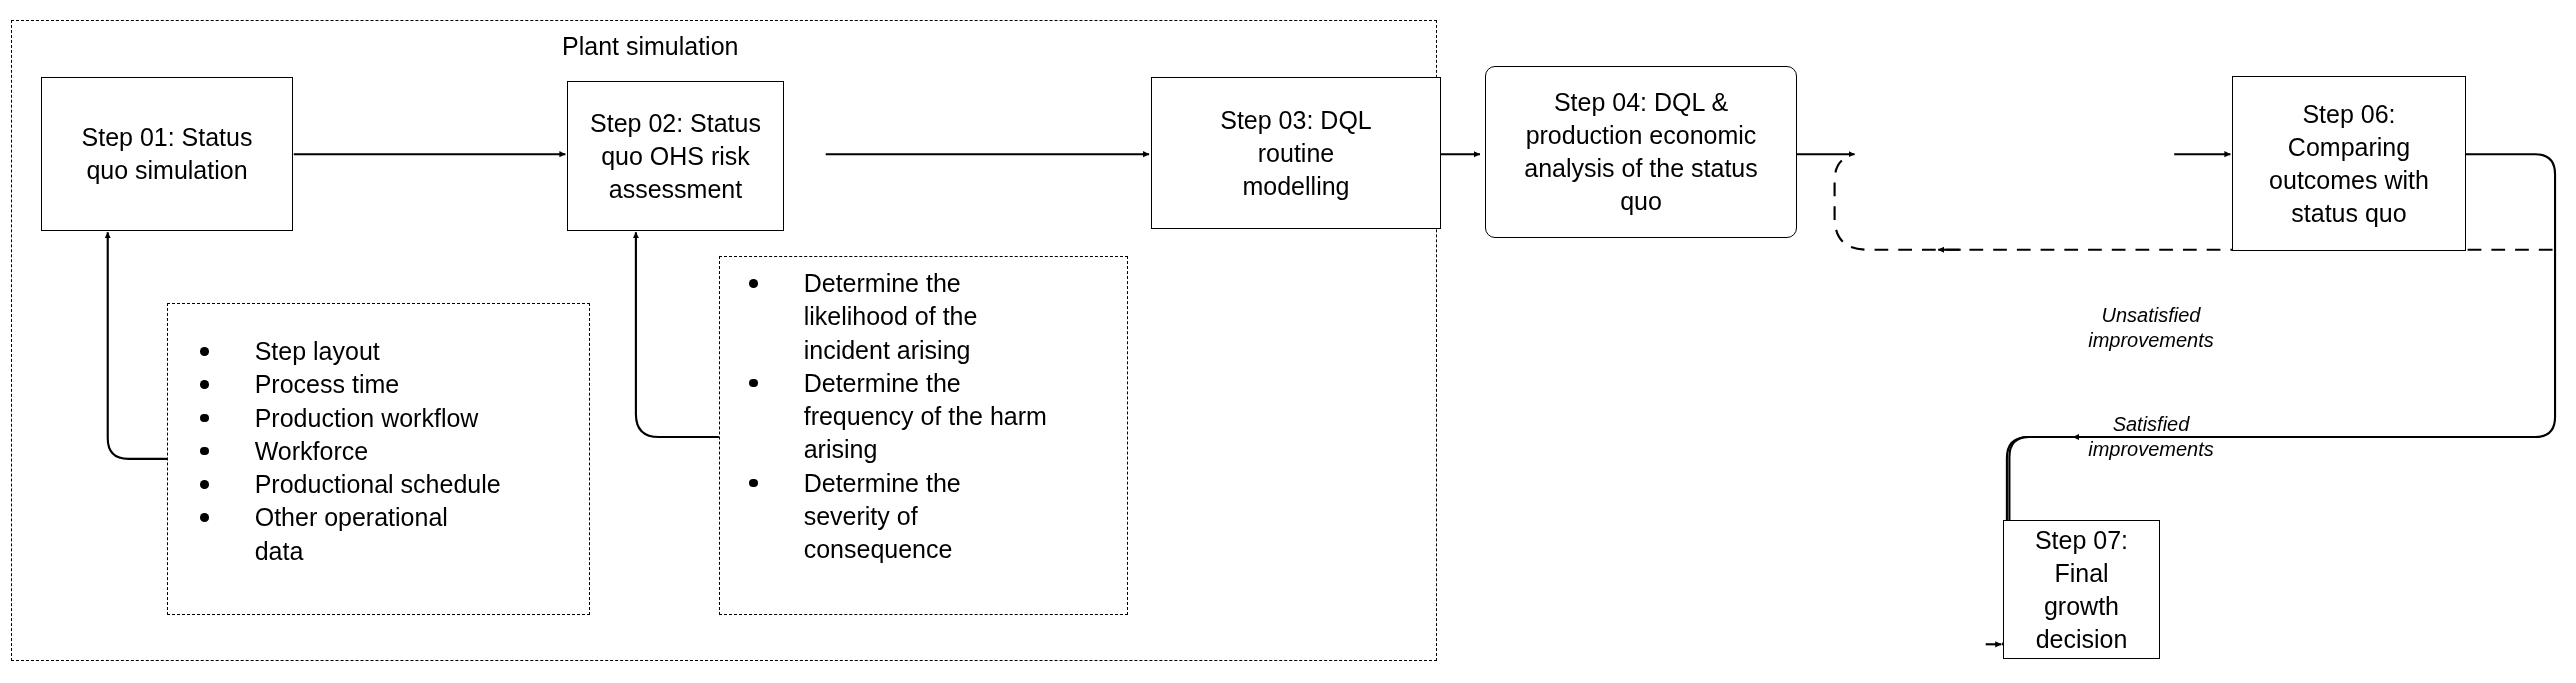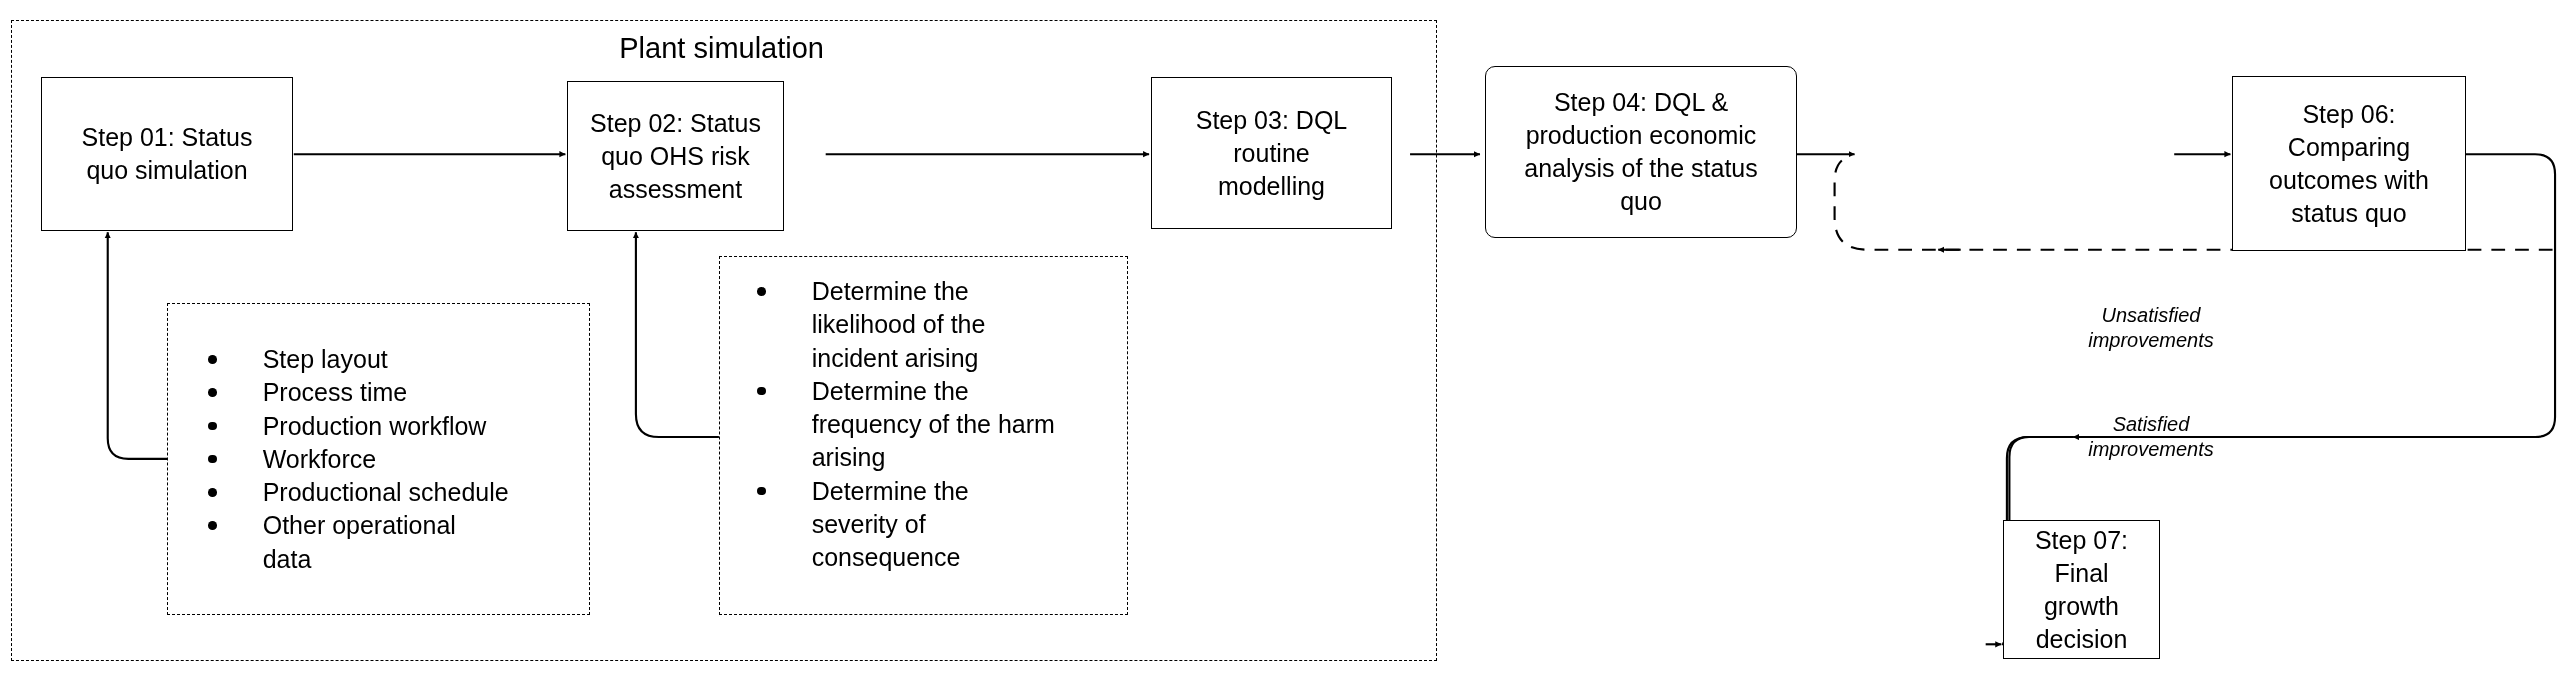--- a/index.html
+++ b/index.html
@@ -28,30 +28,30 @@
     background:transparent;
   }
   .group-frame{
     position:absolute;
     box-sizing:border-box;
     border:1.9px dashed #000000;
     background:transparent;
   }
   .group-title{
     position:absolute;
-    font-size:29px;
+    font-size:25px;
     line-height:1.2;
-    text-align:right;
+    text-align:left;
     white-space:nowrap;
   }
   .bullets{
     position:absolute;
     box-sizing:border-box;
     list-style:none;
-    margin:8px;
+    margin:0;
     padding:0;
   }
   .bullets li{
     display:flex;
     align-items:flex-start;
     font-size:25px;
     line-height:1.33;
     margin:0;
   }
   .bullets li .dot{
@@ -122,21 +122,21 @@
   <div class="group-frame" style="left:11.2px; top:20px; width:1426px; height:641px;"></div>
   <div class="group-title" style="left:562px; top:31px; width:262px;">Plant simulation</div>
 
   <div class="node" style="left:41px; top:77px; width:252px; height:154px;">Step 01: Status
 quo  simulation</div>
 
   <div class="node" style="left:567px; top:81px; width:217px; height:150px;">Step 02: Status
 quo OHS risk
 assessment</div>
 
-  <div class="node" style="left:1151px; top:77px; width:241px; height:152px;">Step 03: DQL
+  <div class="node" style="left:1151px; top:77px; width:290px; height:152px;">Step 03: DQL
 routine
 modelling</div>
 
   <div class="node" style="left:1485px; top:66px; width:312px; height:172px;border-radius:10px;">Step 04: DQL &amp;
 production economic
 analysis of the status
 quo</div>
 
 
   <div class="node" style="left:2232px; top:76px; width:234px; height:175px;">Step 06:

